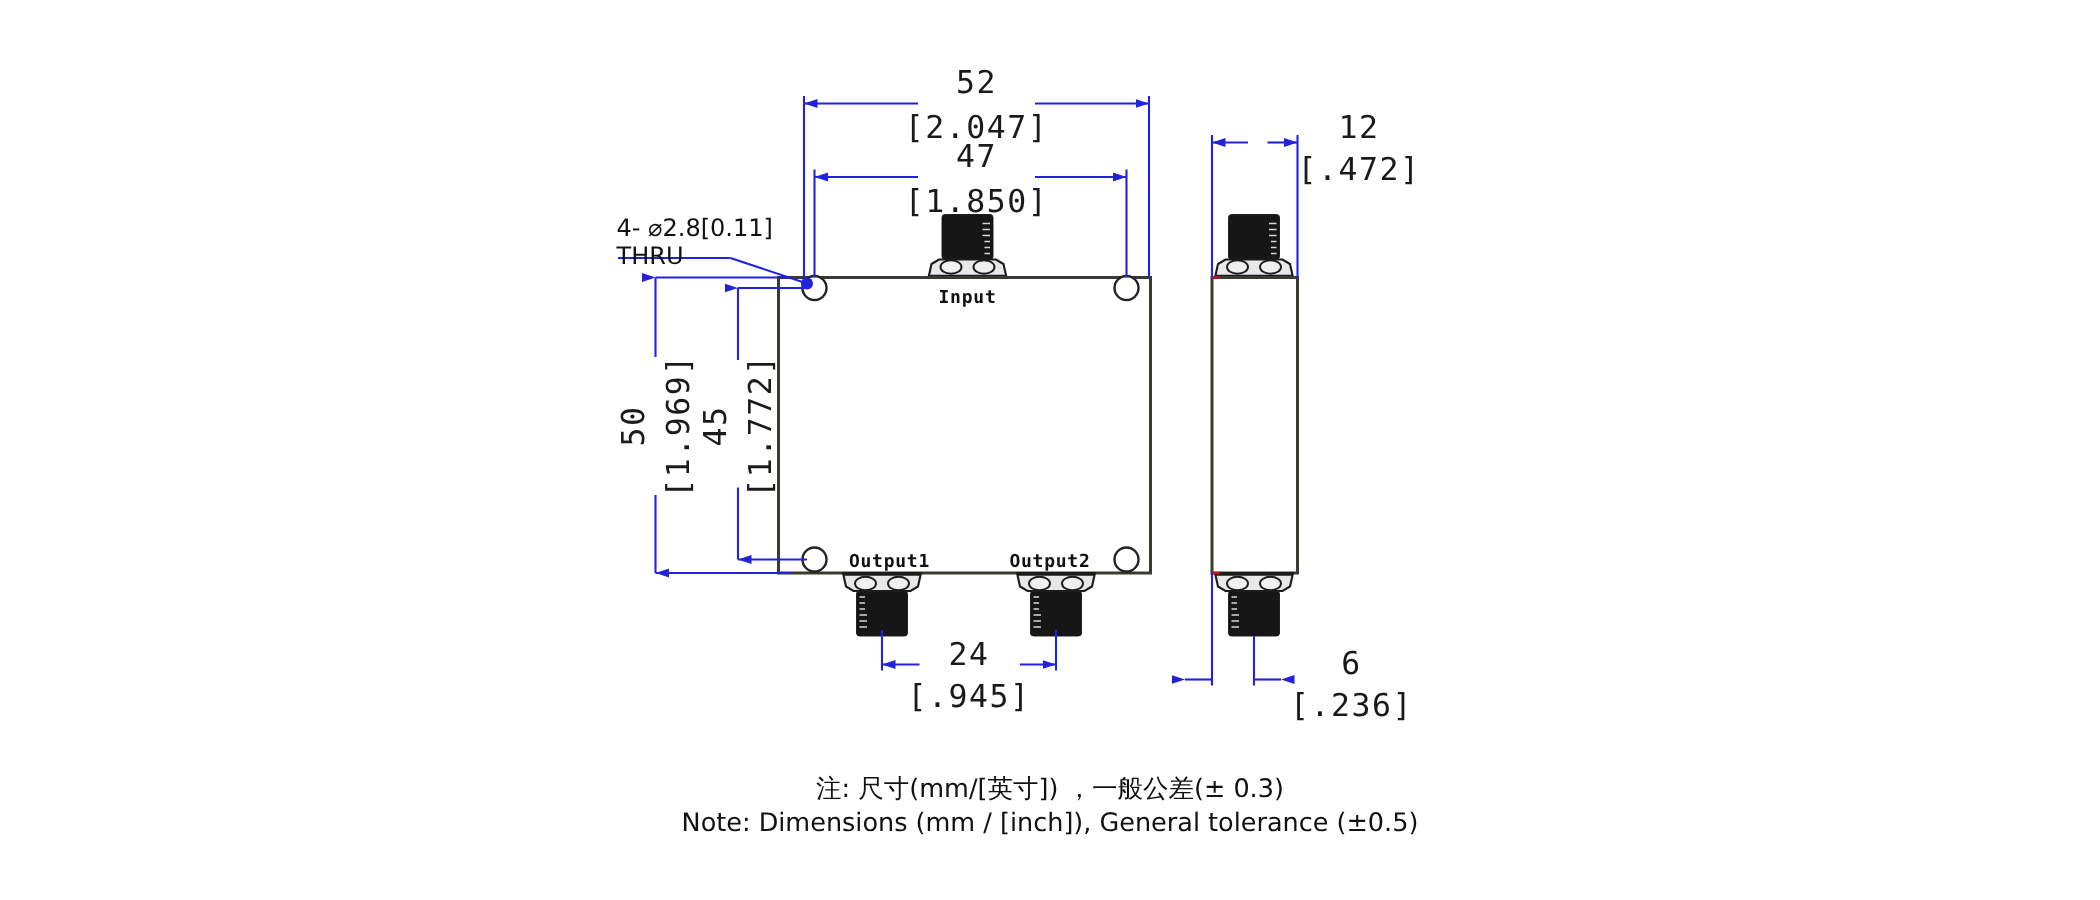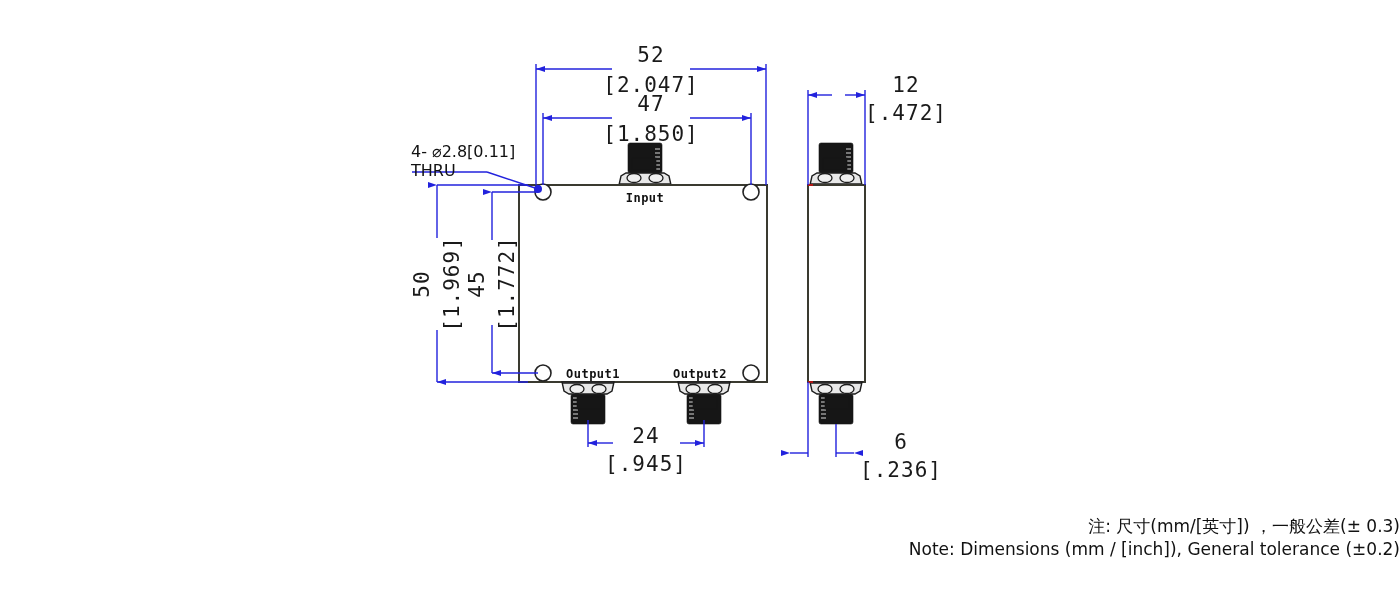--- a/index.html
+++ b/index.html
@@ -23,21 +23,21 @@
   svg#cad {
     display: block;
     width: 1400px;
     height: 600px;
   }
   .note-block {
     position: absolute;
     left: 0;
     top: 515;
     width: 1400px;
-    text-align: right;
+    text-align: center;
   }
   .note-line {
     font-family: "DejaVu Sans", "Liberation Sans", sans-serif;
     font-size: 17px;
     color: #111111;
     line-height: 23px;
     white-space: pre;
   }
   
   text.dim {
@@ -242,16 +242,16 @@
     <line class="leader" x1="487" y1="172" x2="538" y2="189"></line>
     <circle class="arrowfill" cx="538" cy="189" r="4"></circle>
     <text class="callout" x="411" y="157">4- ⌀2.8[0.11]</text>
     <text class="callout" x="411" y="176">THRU</text>
   </g>
 
 </svg>
 
 <div class="note-block" style="top:515px;">
   <div class="note-line">注: 尺寸(mm/[英寸]) ，一般公差(± 0.3)</div>
-  <div class="note-line">Note: Dimensions (mm / [inch]), General tolerance (±0.2)</div>
+  <div class="note-line">Note: Dimensions (mm / [inch]), General tolerance (±0.5)</div>
 </div>
 
 </div>
 
 </body></html>

